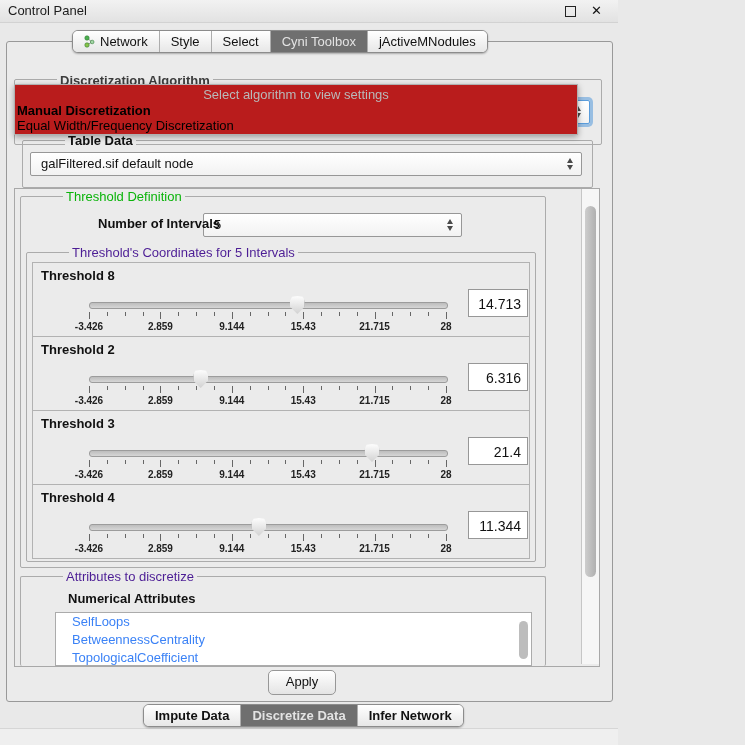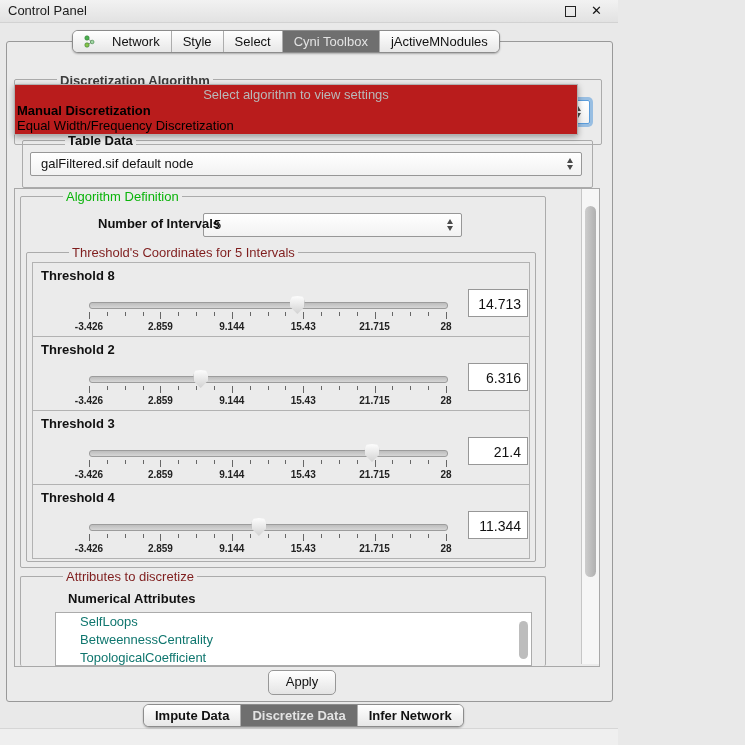--- a/index.html
+++ b/index.html
@@ -7,31 +7,31 @@
     -webkit-font-smoothing:antialiased;}
   
   #left-panel{position:absolute;left:0;top:0;width:618px;height:745px;background:#e9e9e9;border-right:1px solid #cfcfcf;}
   #titlebar{position:absolute;left:0;top:0;width:618px;height:22px;background:linear-gradient(#f2f2f2,#e2e2e2);border-bottom:1px solid #d2d2d2;}
   #titlebar .title{position:absolute;left:8px;top:3px;font-size:13px;color:#1c1c1c;}
   #float-btn{position:absolute;right:42px;top:6px;width:9px;height:9px;border:1.5px solid #222;background:transparent;}
   #close-btn{position:absolute;right:16px;top:3px;font-size:13px;font-weight:bold;color:#111;}
   #main-frame{position:absolute;left:6px;top:41px;width:605px;height:659px;border:1px solid #999;border-radius:3px;background:#ebebeb;}
   
   .seg-tabs{position:absolute;display:flex;height:21px;border:1px solid #8c8c8c;border-radius:6px;overflow:hidden;background:#fff;box-shadow:0 1px 2px rgba(0,0,0,.28);z-index:30;}
-  .seg-tab{padding:0 11px;font-size:13px;line-height:21px;color:#111;background:linear-gradient(#ffffff,#e7e7e7);border-right:1px solid #adadad;display:flex;align-items:center;gap:17px;white-space:nowrap;}
+  .seg-tab{padding:0 11px;font-size:13px;line-height:21px;color:#111;background:linear-gradient(#ffffff,#e7e7e7);border-right:1px solid #adadad;display:flex;align-items:center;gap:5px;white-space:nowrap;}
   .seg-tab:last-child{border-right:none;}
   .seg-tab.active{background:#6f6f6f;color:#e3e3e3;}
   #top-tabs{left:72px;top:30px;}
   #bottom-tabs{left:143px;top:704px;font-weight:600;}
   
   .group{position:absolute;border:1px solid #ababab;border-radius:2px;}
   .group-label{position:absolute;font-size:13px;background:#ebebeb;padding:0 3px;white-space:nowrap;z-index:5;margin-left:37px;}
   .lbl-gray{color:#3c3c3c;font-weight:600;}
   .lbl-green{color:#0ab40a;}
-  .lbl-blue{color:#7f1d1d;}
+  .lbl-blue{color:#4c1d95;}
   .lbl-black{color:#111;font-weight:600;}
   
   .combo{position:absolute;background:linear-gradient(#ffffff,#f2f2f2);border:1px solid #979797;border-radius:2px;height:22px;font-size:13px;color:#111;}
   .combo .val{position:absolute;left:10px;top:3px;white-space:nowrap;}
   .stepper{position:absolute;right:8px;top:50%;transform:translateY(-50%);display:flex;flex-direction:column;gap:2px;}
   .arr-up{width:0;height:0;border-left:3.5px solid transparent;border-right:3.5px solid transparent;border-bottom:5px solid #4a4a4a;}
   .arr-dn{width:0;height:0;border-left:3.5px solid transparent;border-right:3.5px solid transparent;border-top:5px solid #4a4a4a;}
   #algo-combo{left:22px;top:100px;width:566px;border-color:#5a9cdb;box-shadow:0 0 0 3px rgba(96,160,220,.6);}
   
   #algo-popup{position:absolute;left:14px;top:84px;width:562px;height:49px;background:#b91c1c;border:1px solid #b0b0b0;box-shadow:0 2px 6px rgba(0,0,0,.35);z-index:40;}
@@ -52,21 +52,21 @@
     clip-path:polygon(0% 28%,14% 4%,50% 0%,86% 4%,100% 28%,100% 58%,50% 100%,0% 58%);}
   .ticks{position:absolute;left:56px;top:49px;width:357px;height:8px;}
   .ticks span{position:absolute;top:0;width:1px;height:4px;background:#666;}
   .ticks span.major{height:7px;}
   .scale{position:absolute;left:56px;top:58px;width:357px;height:11px;}
   .scale span{position:absolute;transform:translateX(-50%);font-size:10px;font-weight:bold;color:#222;white-space:nowrap;}
   .vfield{position:absolute;left:435px;top:26px;width:60px;height:28px;background:#fff;border:1px solid #979797;
     font-size:14px;color:#111;text-align:right;line-height:28px;padding-right:6px;box-sizing:border-box;}
   
   #attr-list{position:absolute;left:55px;top:612px;width:475px;height:52px;background:#fff;border:1px solid #ababab;overflow:hidden;}
-  .list-item{padding-left:24px;font-size:13px;line-height:18px;color:#0f766e;white-space:nowrap;}
+  .list-item{padding-left:16px;font-size:13px;line-height:18px;color:#3b82f6;white-space:nowrap;}
   #attr-scroll{position:absolute;right:3px;top:8px;width:9px;height:38px;border-radius:5px;background:#bdbdbd;}
   
   #apply-btn{position:absolute;left:268px;top:670px;width:66px;height:23px;background:linear-gradient(#ffffff,#e4e4e4);
     border:1px solid #979797;border-radius:5px;font-size:13px;color:#111;text-align:center;line-height:22px;}
   #footer-strip{position:absolute;left:0;top:728px;width:618px;height:17px;background:#efefef;border-top:1px solid #d6d6d6;}
   
   #right-region{position:absolute;left:618px;top:0;width:127px;height:745px;background:#e9e9e9;}
   .icon-net{display:inline-block;}
 </style>
 </head>
@@ -130,21 +130,21 @@
         <span class="arr-dn"></span>
       </span>
   </div>
 
   <div id="viewport"></div>
   <div id="vscroll">
       <div class="thumb"></div>
     </div>
 
   <div class="group" style="left:20px;top:196px;width:524px;height:370px;"></div>
-  <span class="group-label lbl-green" style="left:26px;top:189px;">Algorithm Definition</span>
+  <span class="group-label lbl-green" style="left:26px;top:189px;">Threshold Definition</span>
   <span class="group-label lbl-black" style="left:58px;top:216px;background:transparent;">Number of Intervals</span>
   <div class="combo" style="left:203px;top:213px;width:257px;">
     <span class="val">5</span>
     <span class="stepper">
         <span class="arr-up"></span>
         <span class="arr-dn"></span>
       </span>
   </div>
 
   <div class="group" style="left:26px;top:252px;width:508px;height:308px;"></div>

